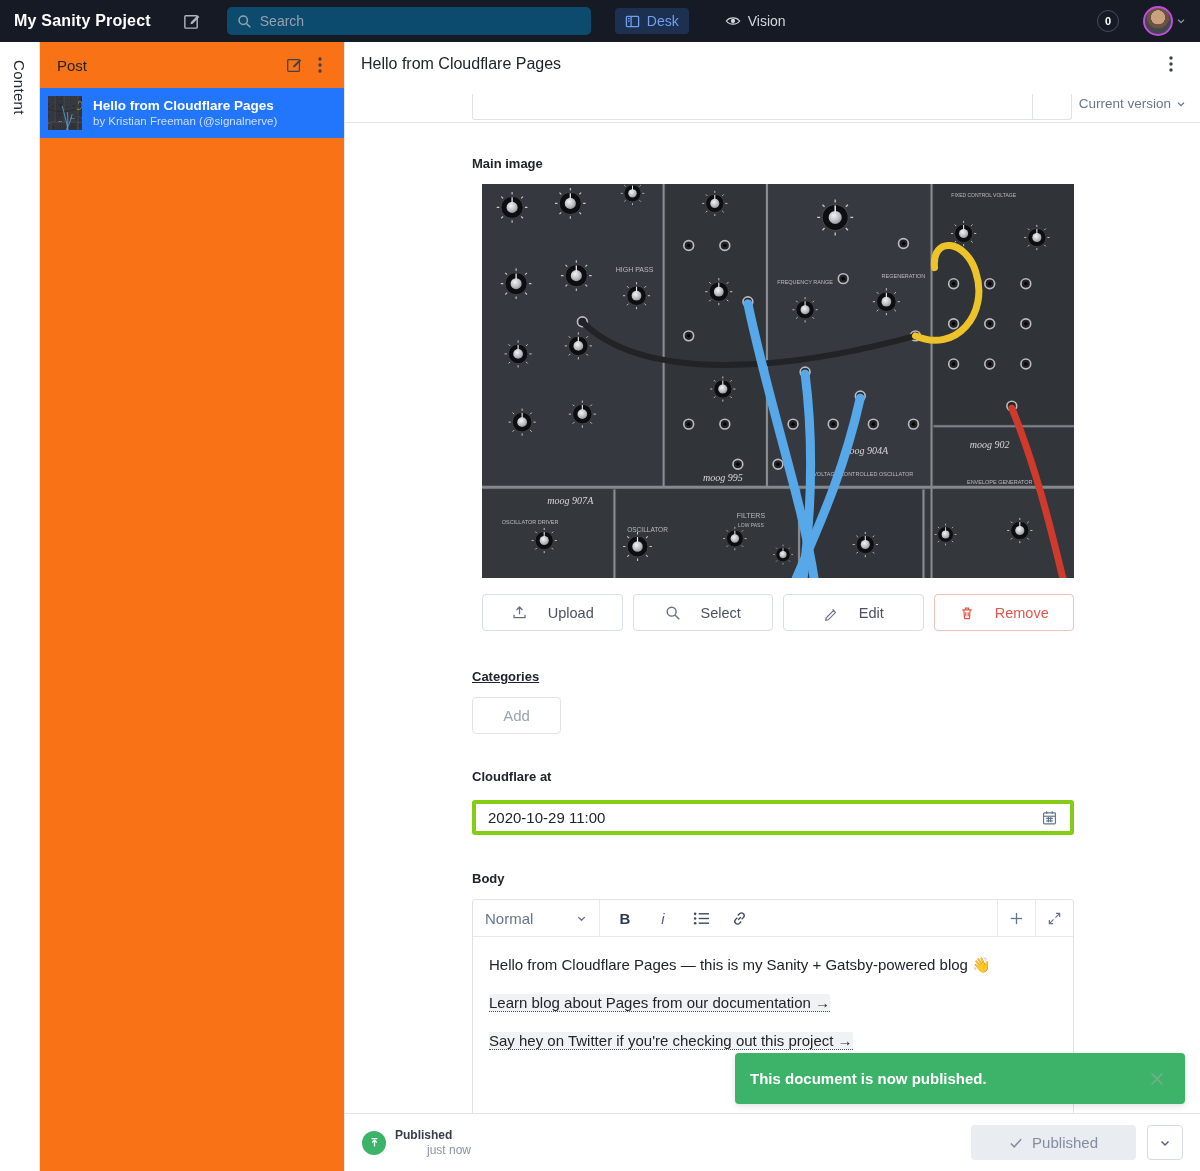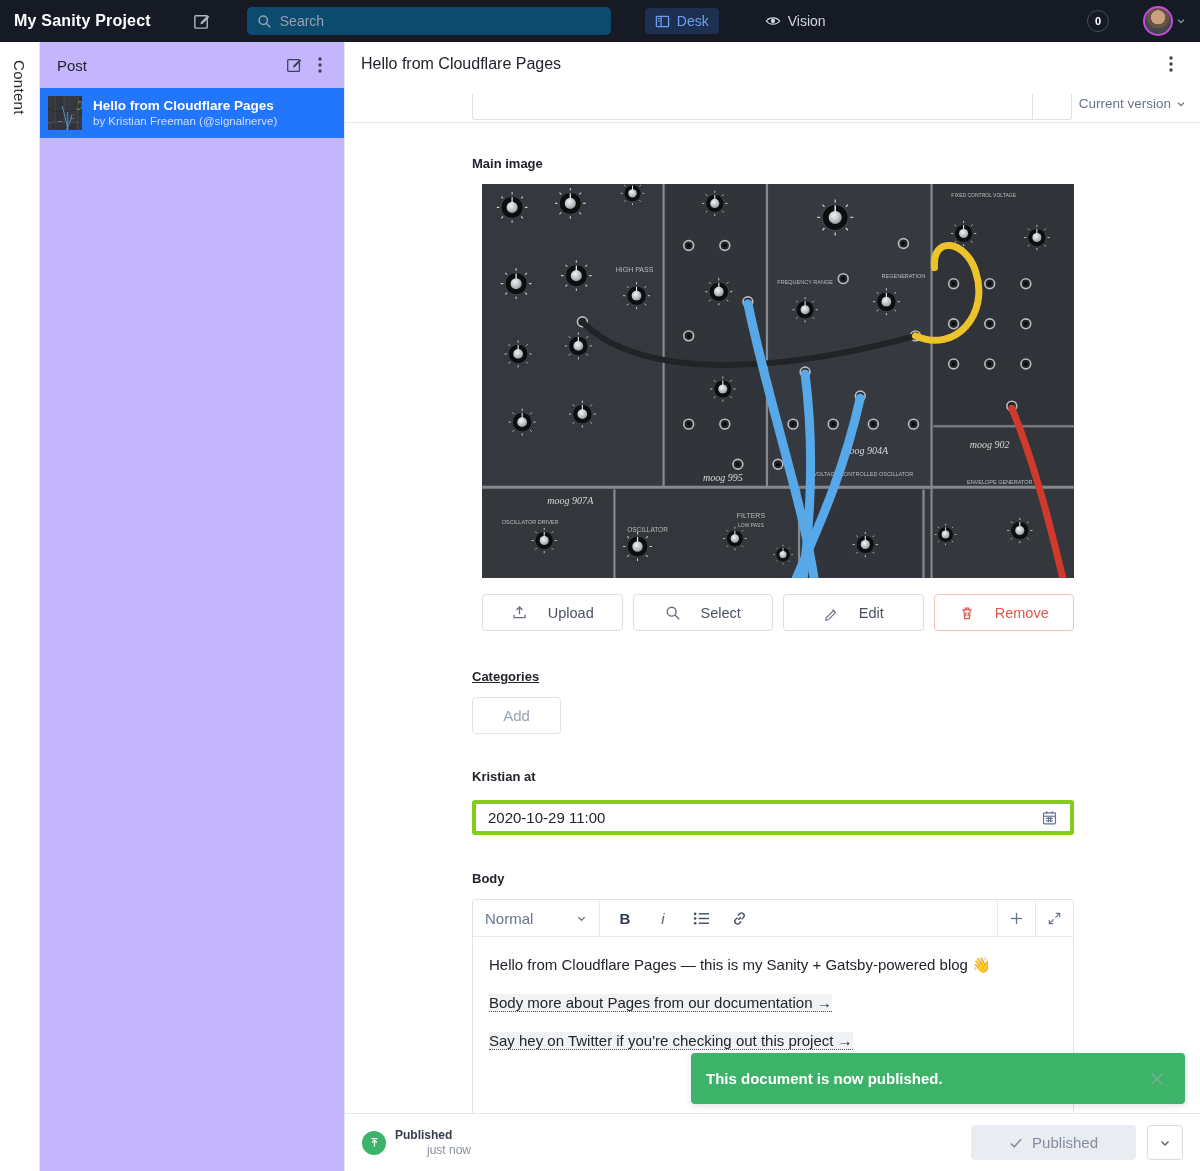--- a/index.html
+++ b/index.html
@@ -1,21 +1,21 @@
 <!DOCTYPE html>
 <html><head>
 <meta charset="utf-8">
 <style>
   * { margin:0; padding:0; box-sizing:border-box; }
   html,body { width:1200px; height:1171px; overflow:hidden; background:#fff;
     font-family:"Liberation Sans", sans-serif; }
 
   
   .navbar { height:42px; background:#151a25; display:flex; align-items:center;
-    padding:0 14px; gap:24px; }
+    padding:0 14px; gap:14px; }
   .nav-title { color:#fff; font-size:16px; font-weight:700; letter-spacing:.2px; margin-right:14px; }
   .icon-btn { display:flex; align-items:center; justify-content:center; cursor:pointer; }
   .nav-compose { width:26px; height:26px; color:#aeb4c0; }
   .nav-search { width:364px; height:28px; background:#0c4a6e; border-radius:5px;
     display:flex; align-items:center; gap:8px; padding:0 10px; color:#97a0b2;
     font-size:14px; margin-left:8px; }
   .nav-tab { display:flex; align-items:center; gap:7px; font-size:14px; font-weight:500;
     padding:5px 10px; border-radius:4px; cursor:pointer; }
   .nav-tab.active { background:#1d3050; color:#6e9ff0; margin-left:10px; }
   .nav-tab.inactive { color:#d3d7de; margin-left:12px; }
@@ -27,21 +27,21 @@
   .avatar { width:30px; height:30px; border-radius:50%; border:2px solid #c44ae0;
     background:radial-gradient(circle at 50% 36%, #caa17f 0 33%, #6b5243 34% 52%, #41474a 53% 100%); }
   .avatar-chev { color:#8c93a2; }
 
   
   .app { display:flex; height:1129px; }
 
   .rail { width:40px; border-right:1px solid #e3e7ec; background:#fff; padding-top:18px; }
   .rail-label { writing-mode:vertical-lr; font-size:15px; color:#272b35; margin-left:11px; letter-spacing:.3px; }
 
-  .list-pane { width:305px; border-right:1px solid #e3e7ec; background:#c4b5fd; display:flex; flex-direction:column; }
+  .list-pane { width:305px; border-right:1px solid #e3e7ec; background:#f97316; display:flex; flex-direction:column; }
   .list-head { height:46px; display:flex; align-items:center; padding:0 12px 0 17px; }
   .list-title { font-size:15px; font-weight:500; color:#1e222a; flex:1; }
   .list-head .icon-btn { color:#3c4350; width:28px; height:28px; }
   .doc-item { height:50px; background:#2276fc; display:flex; align-items:center;
     gap:11px; padding:0 8px; cursor:pointer; }
   .doc-thumb { width:34px; height:34px; flex:none; overflow:hidden; }
   .doc-item-title { font-size:13.5px; font-weight:700; color:#fff; line-height:1.3; }
   .doc-item-sub { font-size:11.5px; color:#cfdffc; line-height:1.3; }
 
   
@@ -92,21 +92,21 @@
     color:#3f4a63; cursor:pointer; }
   .fmt-b { font-weight:700; font-size:15px; color:#2e3a52; }
   .fmt-i { font-style:italic; font-size:15px; color:#55607a; }
   .tb-cell { width:38px; border-left:1px solid #e6eaee; display:flex; align-items:center;
     justify-content:center; color:#66758d; cursor:pointer; }
   .editor-body { padding:17px 16px; font-size:15px; color:#22242c; line-height:1.4; }
   .editor-body p { margin-bottom:17px; }
   .body-link { background:#f1f2f4; border-bottom:1.5px dotted #4a4f58; cursor:pointer; }
 
   
-  .toast { position:absolute; right:15px; bottom:67px; width:494px; height:51px; background:#3cb368;
+  .toast { position:absolute; right:15px; bottom:67px; width:450px; height:51px; background:#3cb368;
     border-radius:4px; display:flex; align-items:center; padding:0 15px; z-index:10;
     box-shadow:0 2px 6px rgba(0,0,0,.12); }
   .toast-msg { flex:1; color:#fff; font-size:15px; font-weight:700; }
   .toast-close { color:#6fae8a; width:26px; height:26px; }
 
   
   .doc-footer { height:58px; border-top:1px solid #e3e7ec; display:flex; align-items:center;
     padding:0 17px; background:#fff; }
   .pub-circle { width:24px; height:24px; border-radius:50%; background:#3bb368; display:flex;
     align-items:center; justify-content:center; color:#fff; }
@@ -413,21 +413,21 @@
               </svg>
             </span>
             <span>Remove</span>
           </div>
         </div>
       </div>
 
       <div class="field-label lbl-categories">Categories</div>
       <div class="add-btn">Add</div>
 
-      <div class="field-label lbl-published">Kristian at</div>
+      <div class="field-label lbl-published">Cloudflare at</div>
       <div class="date-input">
         <span class="date-val">2020-10-29 11:00</span>
         <span class="cal-icon">
           <svg width="17" height="17" viewBox="0 0 20 20" fill="none" stroke="currentColor" stroke-width="1.4">
             <rect x="3" y="4.5" width="14" height="13" rx="1"></rect>
             <line x1="3" y1="8.5" x2="17" y2="8.5"></line>
             <line x1="6.8" y1="2.5" x2="6.8" y2="6"></line>
               <line x1="13.2" y1="2.5" x2="13.2" y2="6"></line>
             <line x1="6" y1="11" x2="14" y2="11"></line>
               <line x1="6" y1="14" x2="14" y2="14"></line>
@@ -478,21 +478,21 @@
             </svg>
           </div>
           <div class="tb-cell">
             <svg width="15" height="15" viewBox="0 0 16 16" fill="none" stroke="currentColor" stroke-width="1.3">
               <path d="M9.5 2.5 h4 v4 M13.5 2.5 L9 7 M6.5 13.5 h-4 v-4 M2.5 13.5 L7 9"></path>
             </svg>
           </div>
         </div>
         <div class="editor-body">
           <p>Hello from Cloudflare Pages — this is my Sanity + Gatsby-powered blog 👋</p>
-          <p><span class="body-link">Body more about Pages from our documentation →</span></p>
+          <p><span class="body-link">Learn blog about Pages from our documentation →</span></p>
           <p><span class="body-link">Say hey on Twitter if you're checking out this project →</span></p>
         </div>
       </div>
     </div>
 
     <div class="toast">
       <div class="toast-msg">This document is now published.</div>
       <div class="toast-close icon-btn">
         <svg width="20" height="20" viewBox="0 0 18 18" stroke="currentColor" stroke-width="1.6">
           <line x1="4" y1="4" x2="14" y2="14"></line>

